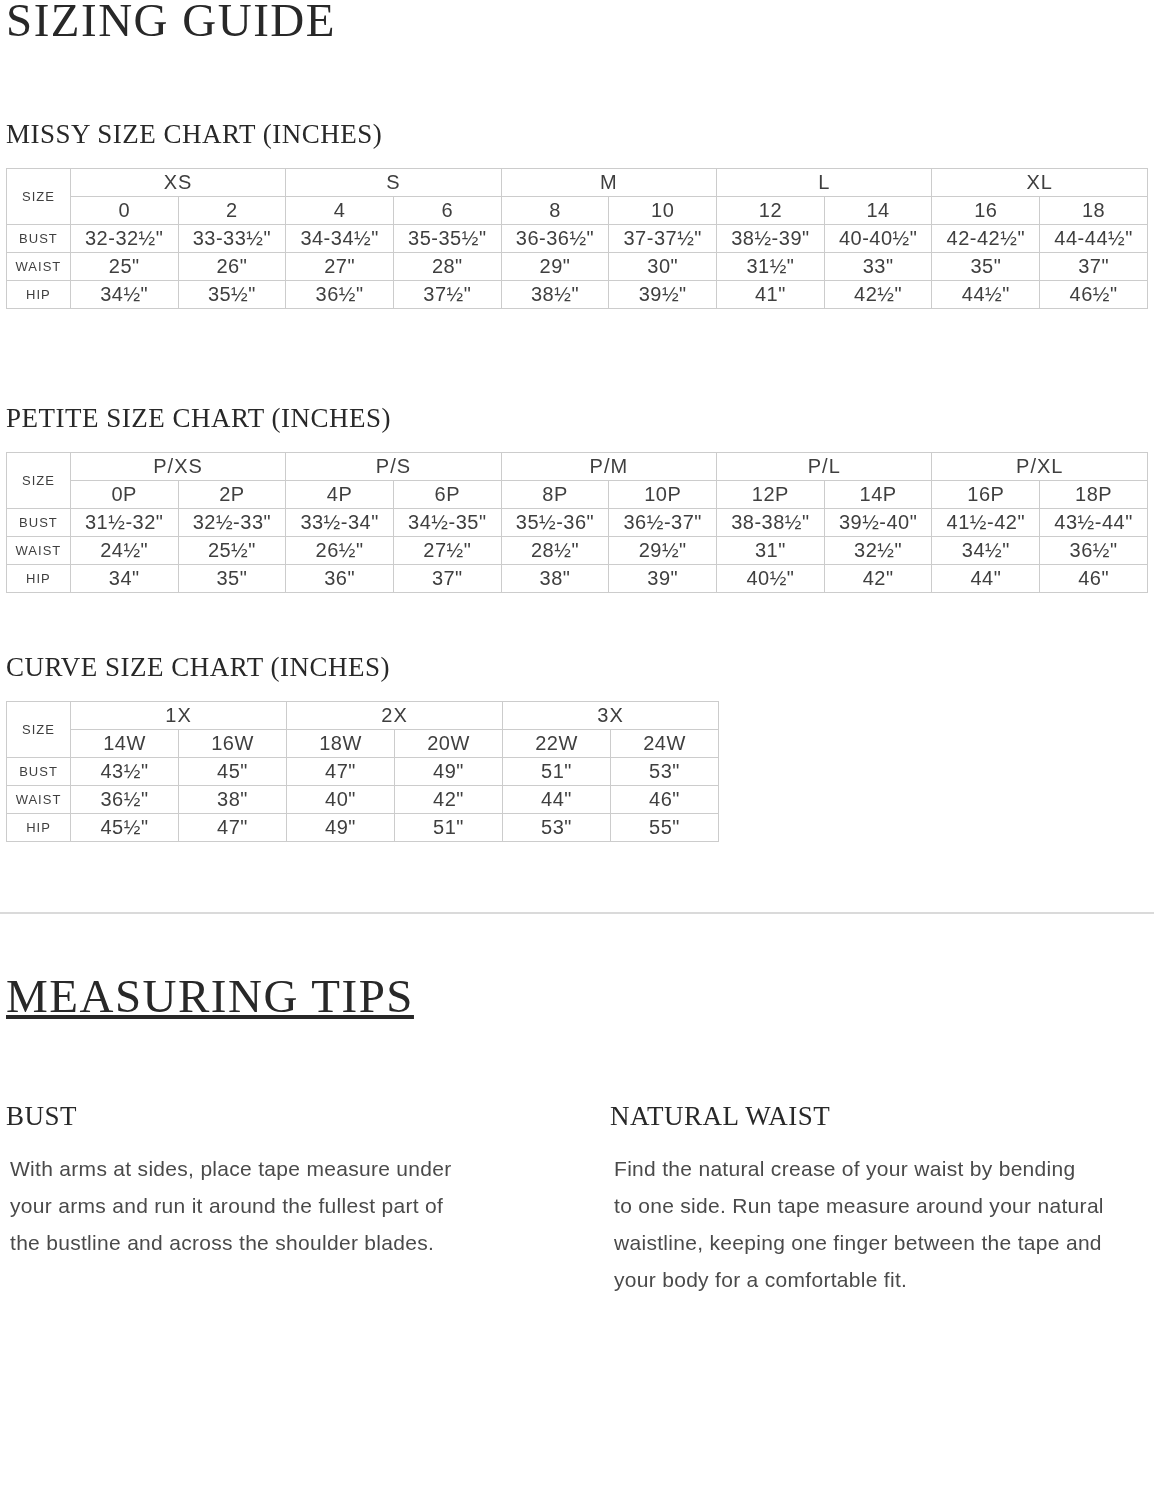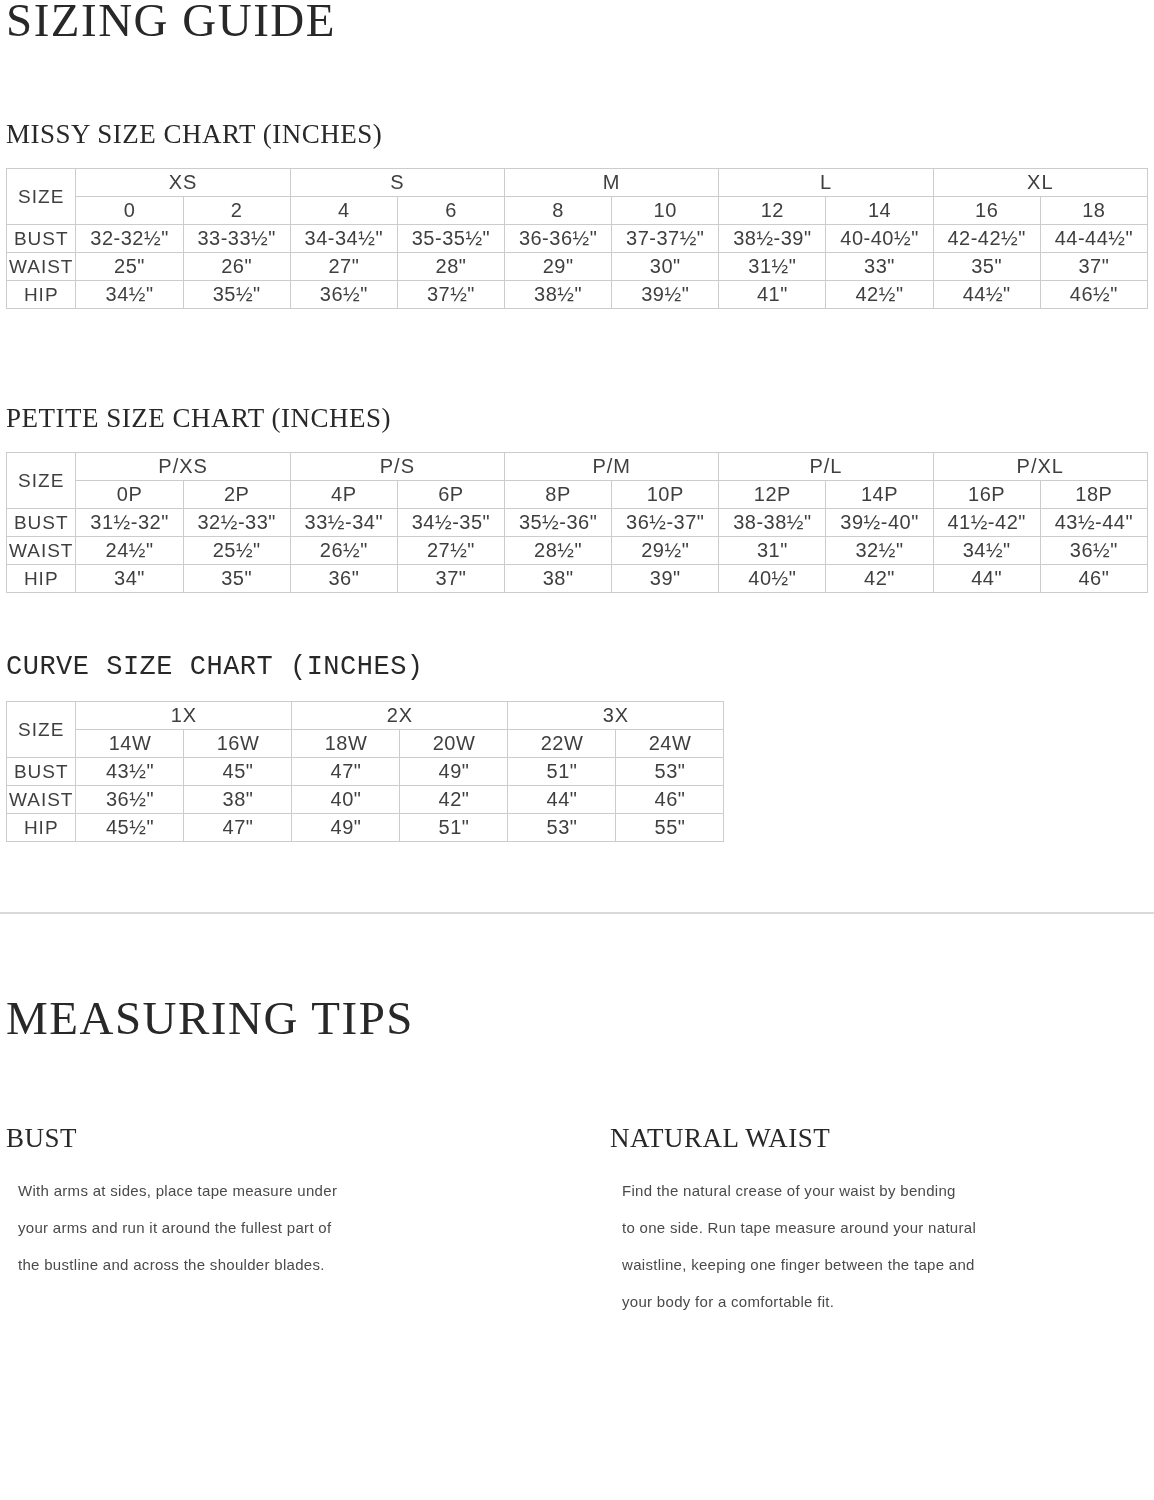--- a/index.html
+++ b/index.html
@@ -13,50 +13,50 @@
   .page { padding: 0 6px 0 6px; }
 
   h1 {
     font-family: "Liberation Serif", serif;
     font-weight: 400;
     font-size: 47px; line-height: 48px;
     letter-spacing: 1.5px;
     color: #282828;
     margin: -4px 0 0 0;
   }
-  h1.measuring { margin-top: 80px; }
+  h1.measuring { margin-top: 58px; text-decoration: underline; }
 
   h2 {
     font-family: "Liberation Serif", serif;
     font-weight: 400;
     font-size: 27px; line-height: 28px;
     letter-spacing: 0.5px;
     color: #282828;
     margin: 0;
   }
   .m-missy  h2 { margin-top: 76px; }
   .m-petite h2 { margin-top: 95px; }
-  .m-curve  h2 { margin-top: 60px; font-family: Liberation Mono, monospace; }
+  .m-curve  h2 { margin-top: 60px; }
 
   table { border-collapse: collapse; margin-top: 20px; }
   col.label-col { width: 64px; }
   col.data-col  { width: 108px; }
   th, td {
     border: 1px solid #cccccc;
     height: 28px;
     padding: 0 2px;
     text-align: center;
     vertical-align: middle;
     font-weight: 400;
     font-size: 20px;
     color: #3f3f3f;
     letter-spacing: 0.5px;
     white-space: nowrap;
   }
-  th.label-cell { font-size: 19px; letter-spacing: 1px; }
+  th.label-cell { font-size: 13px; letter-spacing: 1px; }
   th.group-cell { letter-spacing: 1px; }
 
   .divider {
     border: none;
     border-top: 2px solid #dadada;
     width: 1154px;
     margin: 70px 0 0 -6px;
   }
 
   .tips {
@@ -68,22 +68,22 @@
   }
   .tips h3 {
     font-family: "Liberation Serif", serif;
     font-weight: 400;
     font-size: 27px; line-height: 28px;
     letter-spacing: 0.5px;
     color: #282828;
     margin: 0 0 20px 0;
   }
   .tips p {
-    margin: 12px;
-    font-size: 15px;
+    margin: 4px;
+    font-size: 21px;
     line-height: 37px;
     letter-spacing: 0.3px;
     color: #4a4a4a;
     white-space: pre-line;
   }
 </style>
 </head>
 <body>
 
 <div class="page">

